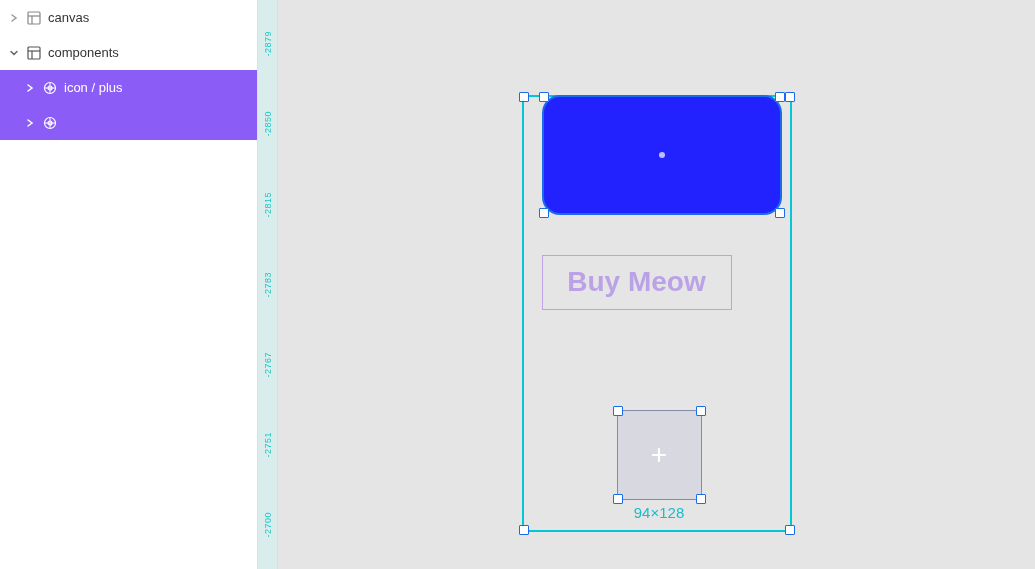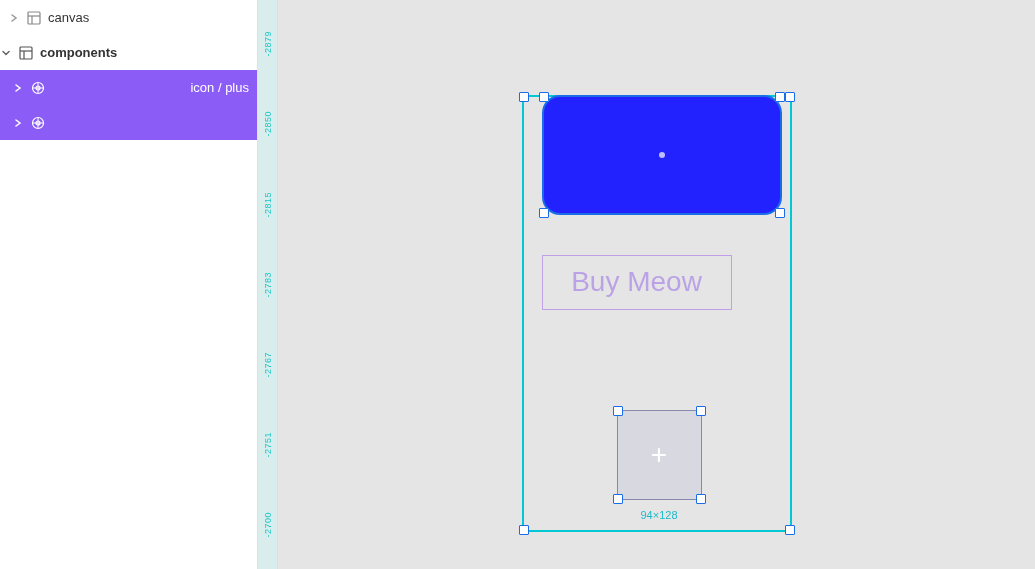--- a/index.html
+++ b/index.html
@@ -52,22 +52,22 @@
       display: flex;
       align-items: center;
       justify-content: center;
       flex-shrink: 0;
     }
     .tree-item .label {
       flex: 1;
     }
 
     .tree-item-canvas { padding-left: 8px; }
-    .tree-item-components { padding-left: 0; font-weight: bold; }
-    .tree-item-child { padding-left: 12px; text-align: right; }
+    .tree-item-components { padding-left: 8px; }
+    .tree-item-child { padding-left: 24px; }
 
     
     .ruler-strip {
       width: 20px;
       min-width: 20px;
       background: #f0f0f0;
       border-right: 1px solid #ddd;
       display: flex;
       flex-direction: column;
       align-items: center;
@@ -174,21 +174,21 @@
       width: 190px;
       height: 55px;
       border: 1.5px solid #c0a0e8;
       display: flex;
       align-items: center;
       justify-content: center;
       background: transparent;
     }
     .buy-meow-text {
       font-size: 28px;
-      font-weight: 400;
+      font-weight: 700;
       color: rgba(180,150,230,0.85);
       letter-spacing: 0;
       white-space: nowrap;
     }
 
     
     .plus-box {
       position: absolute;
       top: 315px;
       left: 95px;
@@ -206,21 +206,21 @@
       font-weight: 300;
       line-height: 1;
     }
 
     
     .dimension-label {
       position: absolute;
       bottom: -22px;
       left: 50%;
       transform: translateX(-50%);
-      font-size: 11px;
+      font-size: 15px;
       color: #1abccc;
       white-space: nowrap;
     }
 
   </style>
 </head>
 <body>
 
 <div class="left-panel">
 

